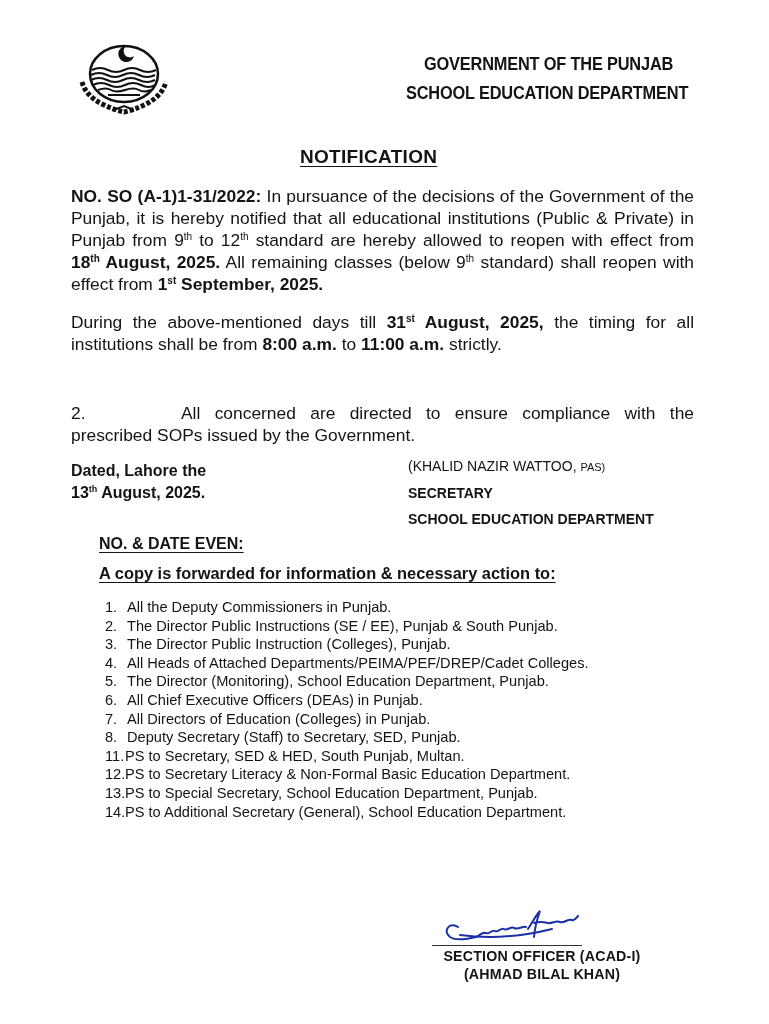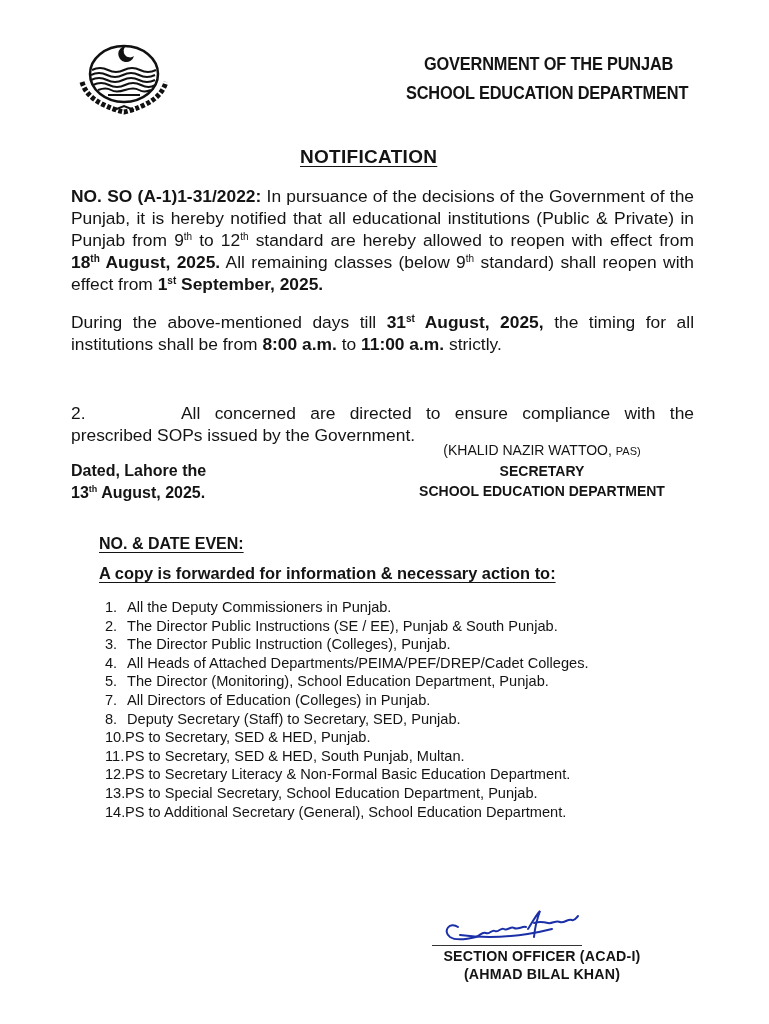--- a/index.html
+++ b/index.html
@@ -15,21 +15,21 @@
   .title { left: 300px; top: 146px; font-weight: bold; font-size: 19px; text-decoration: underline; text-underline-offset: 3px; letter-spacing: 0.3px; }
   .para { left: 71px; width: 623px; font-size: 17.4px; line-height: 22px; text-align: justify; font-stretch: condensed; }
   .para b { font-weight: bold; }
   .para sup { font-size: 10px; line-height: 0; vertical-align: 6px; }
   .p1 { top: 185px; }
   .p2 { top: 311px; }
   .p3 { top: 391px; margin-top: 11px; }
   .p3 .num { display: inline-block; width: 110px; }
   .dated { left: 71px; top: 460px; font-weight: bold; font-size: 16px; line-height: 22px; }
   .dated sup { font-size: 9px; vertical-align: 6px; line-height: 0; }
-  .sig1 { left: 408px; top: 440px; width: 268px; text-align: center; font-size: 14px; line-height: 20px; }
+  .sig1 { left: 408px; top: 453px; width: 268px; text-align: left; font-size: 14px; line-height: 26px; }
   .sig1 .name { font-weight: normal; font-size: 14px; }
   .sig1 .name small { font-size: 11px; }
   .sig1 .bold { font-weight: bold; }
   .even { left: 99px; top: 535px; font-weight: bold; font-size: 16px; text-decoration: underline; text-underline-offset: 3px; }
   .fwd { left: 99px; top: 564px; font-weight: bold; font-size: 16.4px; text-decoration: underline; text-underline-offset: 3px; }
   .list { left: 97px; top: 590px; margin: 8px; padding: 0; list-style: none; font-size: 14.6px; line-height: 18.6px; }
   .list li { white-space: nowrap; }
   .list .n { display: inline-block; width: 22px; }
   .list .n.w { width: 20px; }
   .signature { left: 440px; top: 905px; width: 150px; height: 42px; }
@@ -85,23 +85,23 @@
 </div>
 
 <div class="abs even">NO. &amp; DATE EVEN:</div>
 <div class="abs fwd">A copy is forwarded for information &amp; necessary action to:</div>
 <ul class="abs list">
   <li><span class="n">1.</span><span>All the Deputy Commissioners in Punjab.</span></li>
   <li><span class="n">2.</span><span>The Director Public Instructions (SE / EE), Punjab &amp; South Punjab.</span></li>
   <li><span class="n">3.</span><span>The Director Public Instruction (Colleges), Punjab.</span></li>
   <li><span class="n">4.</span><span>All Heads of Attached Departments/PEIMA/PEF/DREP/Cadet Colleges.</span></li>
   <li><span class="n">5.</span><span>The Director (Monitoring), School Education Department, Punjab.</span></li>
+  <li><span class="n">6.</span><span>All Chief Executive Officers (DEAs) in Punjab.</span></li>
   <li><span class="n">7.</span><span>All Directors of Education (Colleges) in Punjab.</span></li>
   <li><span class="n">8.</span><span>Deputy Secretary (Staff) to Secretary, SED, Punjab.</span></li>
-  <li><span class="n w">10.</span><span>PS to Secretary, SED &amp; HED, Punjab.</span></li>
   <li><span class="n w">11.</span><span>PS to Secretary, SED &amp; HED, South Punjab, Multan.</span></li>
   <li><span class="n w">12.</span><span>PS to Secretary Literacy &amp; Non-Formal Basic Education Department.</span></li>
   <li><span class="n w">13.</span><span>PS to Special Secretary, School Education Department, Punjab.</span></li>
   <li><span class="n w">14.</span><span>PS to Additional Secretary (General), School Education Department.</span></li>
 </ul>
 
 <div class="abs signature">
   <svg width="150" height="42" viewBox="0 0 150 42">
     <g fill="none" stroke="#1a2fa8" stroke-width="2" stroke-linecap="round">
       <path d="M18 22 c-8 -6 -16 4 -8 10 c6 4 18 2 26 0 c4 -1 6 -6 10 -4 c3 2 6 -4 9 -2 c3 2 6 -4 9 -2 c3 2 7 -3 10 -1 c4 2 8 -2 12 -1"></path>

